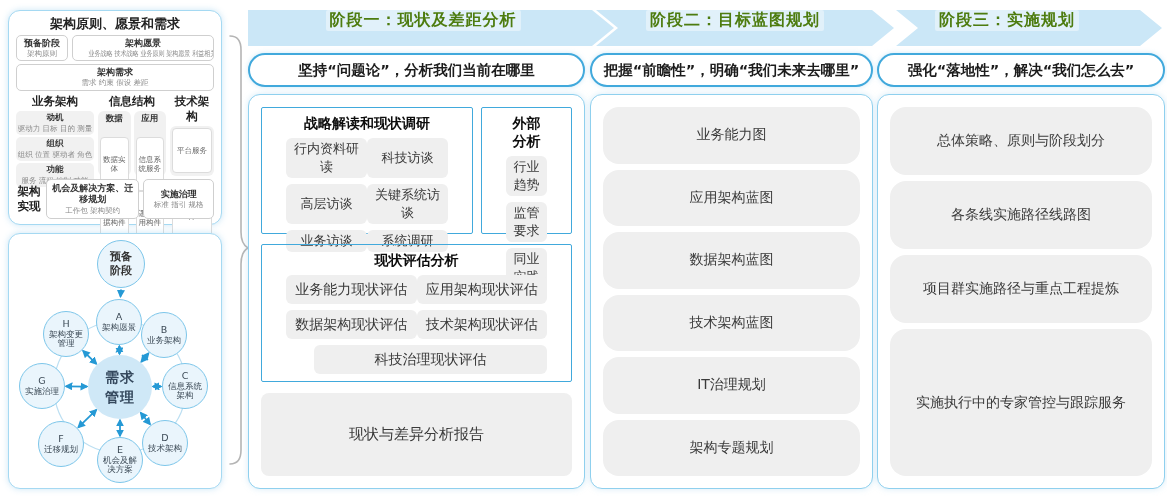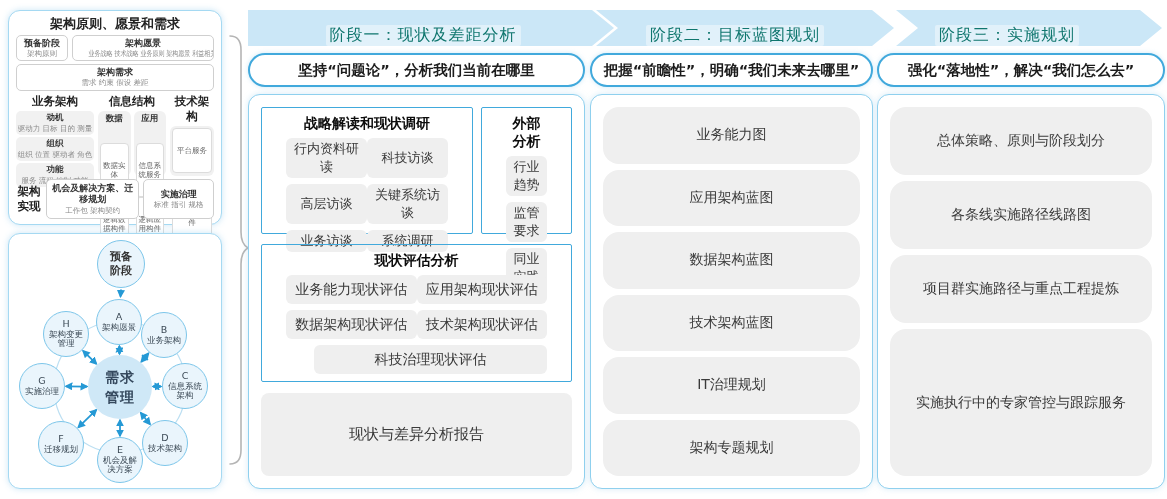--- a/index.html
+++ b/index.html
@@ -23,21 +23,21 @@
   .fw-col{display:flex;flex-direction:column;gap:2px;}
   .fw-col.biz{width:78px;flex:none;}
   .fw-col.info{flex:1;}
   .fw-col.tech{width:44px;flex:none;}
   .bitem{background:#f1f1f1;border-radius:5px;text-align:center;padding:1px;flex:1;
          display:flex;flex-direction:column;justify-content:center;}
   .bitem .t{font-weight:bold;font-size:8.5px;color:#333;}
   .bitem .s{font-size:7.5px;color:#8a8a8a;}
   .info-cols{display:flex;gap:3px;flex:1;min-height:0;}
   .gcol{background:#f1f1f1;border-radius:6px;padding:2px;flex:1;display:flex;flex-direction:column;
-        justify-content:space-around;gap:18px;min-height:0;}
+        justify-content:space-around;gap:12px;min-height:0;}
   .gcol-h{font-weight:bold;font-size:8.5px;color:#333;text-align:center;}
   .tinybox{background:#fff;border:1px solid #dcdcdc;border-radius:4px;font-size:7.5px;color:#666;
            text-align:center;padding:17px 0;line-height:1.2;}
   .fw-real{display:flex;gap:4px;align-items:stretch;height:40px;flex:none;}
   .real-label{width:26px;flex:none;font-weight:bold;font-size:11.5px;color:#222;line-height:1.3;
               display:flex;align-items:center;word-break:break-all;text-align:center;}
   .real-box{flex:1.35;display:flex;flex-direction:column;justify-content:center;}
   .real-box2{flex:1;}
 
   
@@ -57,22 +57,22 @@
   .adm-prep span{display:block;width:24px;word-break:break-all;line-height:1.25;}
   .adm-center{position:absolute;left:79px;top:121px;width:64px;height:64px;border-radius:50%;
               background:#cfe8f7;display:flex;align-items:center;justify-content:center;
               font-weight:bold;font-size:14px;color:#35495e;text-align:center;}
   .adm-center span{display:block;width:32px;word-break:break-all;line-height:1.45;letter-spacing:1px;}
 
   
   .brace{position:absolute;left:226px;top:34px;}
 
   
-  .banner{position:absolute;top:10px;height:36px;background:#cbe7f7;display:flex;align-items:flex-end;
-          justify-content:center;font-weight:normal;font-size:16px;color:#0f766e;box-sizing:border-box;}
+  .banner{position:absolute;top:10px;height:36px;background:#cbe7f7;display:flex;align-items:flex-start;
+          justify-content:center;font-weight:bold;font-size:16px;color:#4d7c0f;box-sizing:border-box;}
   .banner .hl{background:rgba(255,255,255,.42);padding:0 4px;border-radius:2px;letter-spacing:1px;}
   .b1{left:248px;width:366px;padding-right:16px;
       clip-path:polygon(0 0,calc(100% - 22px) 0,100% 50%,calc(100% - 22px) 100%,0 100%);}
   .b2{left:596px;width:298px;padding-right:20px;
       clip-path:polygon(0 0,calc(100% - 22px) 0,100% 50%,calc(100% - 22px) 100%,0 100%,22px 50%);}
   .b3{left:896px;width:266px;padding-right:44px;
       clip-path:polygon(0 0,calc(100% - 22px) 0,100% 50%,calc(100% - 22px) 100%,0 100%,22px 50%);}
 
   
   .subbox{position:absolute;top:53px;height:34px;background:#fff;border:2px solid #41a9dc;border-radius:17px;

